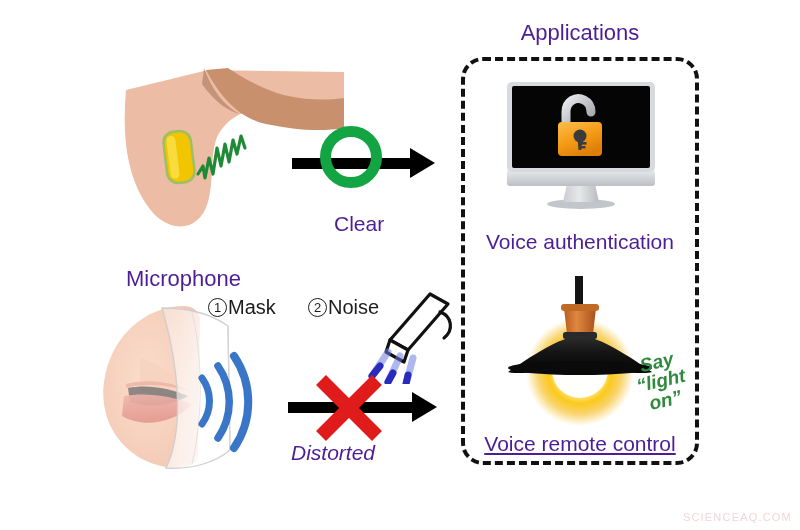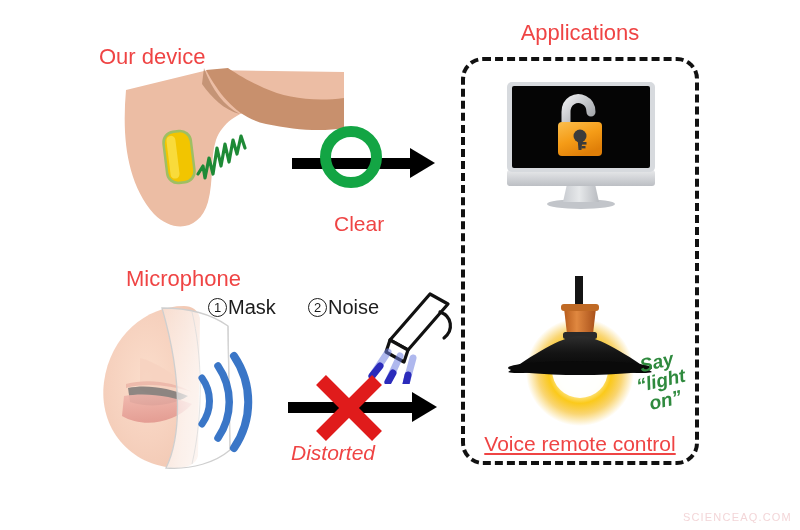--- a/index.html
+++ b/index.html
@@ -14,21 +14,21 @@
   #figure {
     position: relative;
     width: 800px;
     height: 530px;
     background: #ffffff;
     overflow: hidden;
   }
   .abs { position: absolute; }
 
   .caption {
-    color: #ef4444;
+    color: #4c1d95;
     font-size: 21px;
     font-family: "Liberation Sans", sans-serif;
     white-space: nowrap;
     line-height: 1;
   }
   .caption-lg { font-size: 22px; }
 
   
   #apps-panel {
     left: 461px;
@@ -107,21 +107,20 @@
     text-align: center;
     transform: rotate(-13deg);
     transform-origin: 50% 50%;
   }
 </style>
 </head>
 <body>
 
 <div id="figure">
 
-  <div class="abs caption caption-lg" style="left:99px; top:46px;">Our device</div>
 
   <svg class="abs" style="left:88px; top:62px;" width="260" height="175" viewBox="0 0 260 175">
 
     <path d="M38,28 C34,74 38,120 66,152 C86,172 112,168 120,140
              C126,118 122,96 128,78 C136,56 160,44 186,46
              C212,48 236,58 256,64 L256,10 L120,8 Z" fill="#ecbda4"></path>
 
     <path d="M118,8 C132,34 150,56 178,62 C206,68 234,70 256,66
              L256,36 C226,40 198,36 176,26 C158,18 146,10 140,6 Z" fill="#c8906d"></path>
 
@@ -263,20 +262,21 @@
     <g>
       <path d="M66,46 L66,34 C66,23 76,18 84,22 C89,24.5 91,29 91,34" fill="none" stroke="url(#shackleGrad)" stroke-width="9" stroke-linecap="round"></path>
       <rect x="58" y="44" width="44" height="34" rx="4" fill="url(#lockGrad)"></rect>
       <circle cx="80" cy="58" r="6.5" fill="#3b3b3b"></circle>
       <path d="M77.5,60 L82.5,60 L81.5,72 L78.5,72 Z" fill="#3b3b3b"></path>
       <rect x="81.5" y="64" width="5" height="2.6" fill="#3b3b3b"></rect>
       <rect x="81.5" y="68" width="4" height="2.4" fill="#3b3b3b"></rect>
     </g>
   </svg>
 
+  <div class="abs caption" style="left:461px; top:231px; width:238px; text-align:center;">Voice authentication</div>
 
   <svg class="abs" style="left:492px; top:276px;" width="180" height="152" viewBox="0 0 180 152">
     <defs>
       <radialGradient id="glowGrad" cx="50%" cy="50%" r="50%">
         <stop offset="0%" stop-color="#ffffff" stop-opacity="1"></stop>
         <stop offset="38%" stop-color="#fff4c0" stop-opacity="1"></stop>
         <stop offset="58%" stop-color="#fbc70f" stop-opacity="0.95"></stop>
         <stop offset="78%" stop-color="#f5b400" stop-opacity="0.55"></stop>
         <stop offset="100%" stop-color="#f5b400" stop-opacity="0"></stop>
       </radialGradient>

